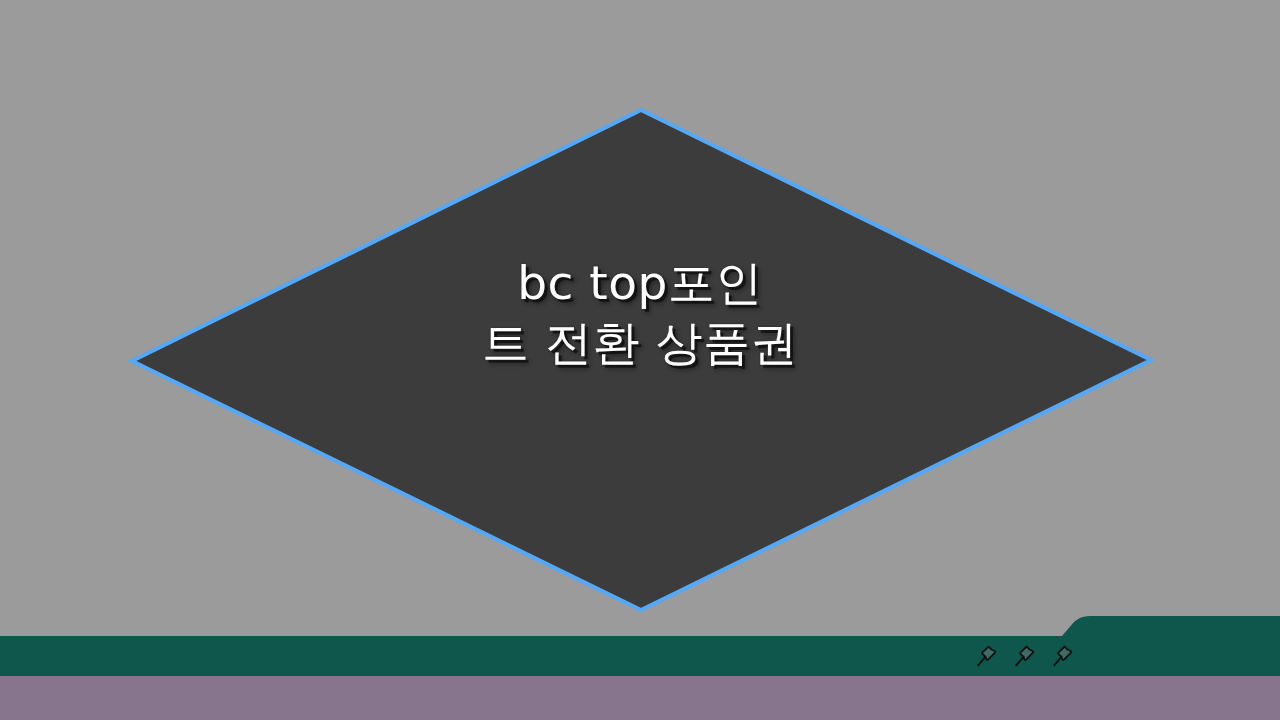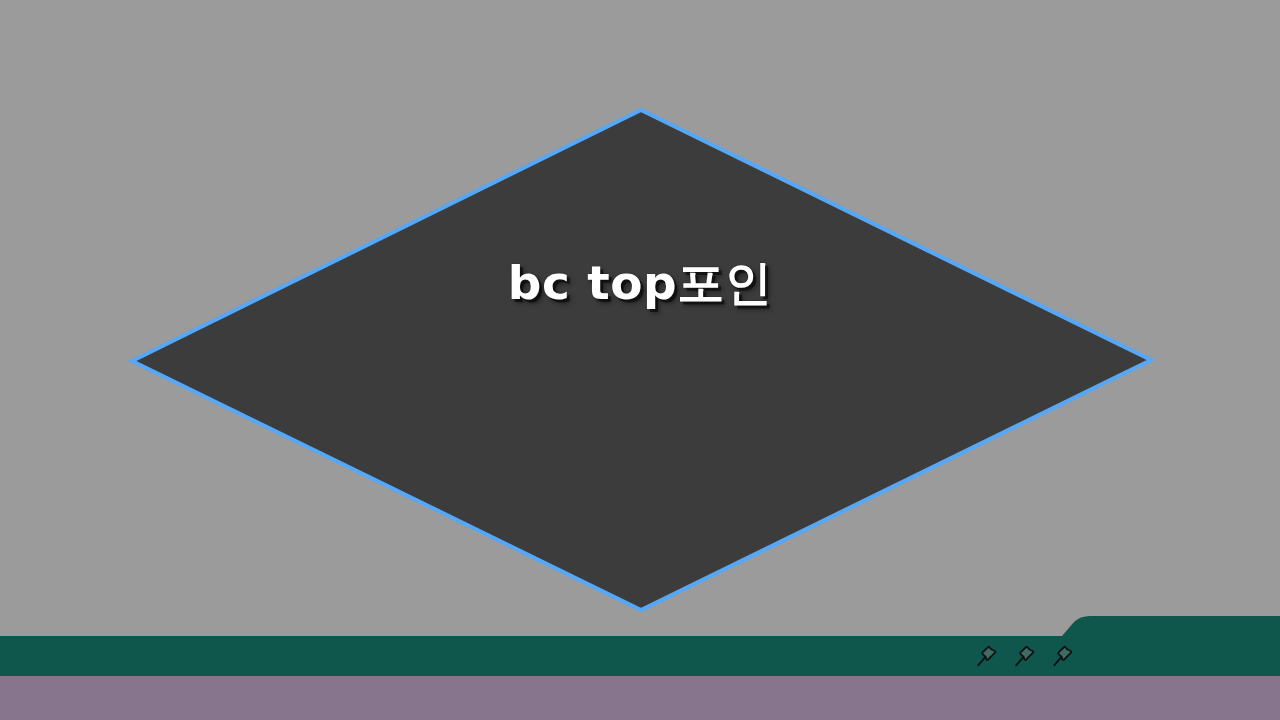--- a/index.html
+++ b/index.html
@@ -36,21 +36,21 @@
     left: 0;
     top: 253px;
     width: 1280px;
     text-align: center;
     line-height: 60px;
     pointer-events: none;
   }
   .title-line {
     display: block;
     font-family: "DejaVu Sans", "Liberation Sans", sans-serif;
-    font-weight: bold;
+    font-weight: normal;
     font-size: 47px;
     letter-spacing: 0.5px;
     color: #ffffff;
     text-shadow:
        3px 3px 0 rgba(0,0,0,0.55),
        4px 4px 5px rgba(0,0,0,0.45),
        0 0 2px rgba(0,0,0,0.35);
     white-space: pre;
   }
 
@@ -83,20 +83,21 @@
 <body>
 
 <div id="stage">
 
   <svg id="diamond-layer" viewBox="0 0 1280 720" width="1280" height="720" xmlns="http://www.w3.org/2000/svg">
     <polygon points="641,110 1151,360 641,610 132,361" fill="#3c3c3c" stroke="#55a7f7" stroke-width="4" stroke-linejoin="miter"></polygon>
   </svg>
 
   <div id="title-block">
     <span class="title-line">bc top포인</span>
+    <span class="title-line">트 전환 상품권</span>
   </div>
 
   <svg id="bottom-bars" viewBox="0 0 1280 120" width="1280" height="120" xmlns="http://www.w3.org/2000/svg">
 
     <path d="M 0 36 L 1062 36 L 1074 22 Q 1080 16 1090 16 L 1280 16 L 1280 76 L 0 76 Z" fill="#0f564d"></path>
 
     <rect x="0" y="76" width="1280" height="44" fill="#87748d"></rect>
   </svg>
 
   <div id="pin-row">

